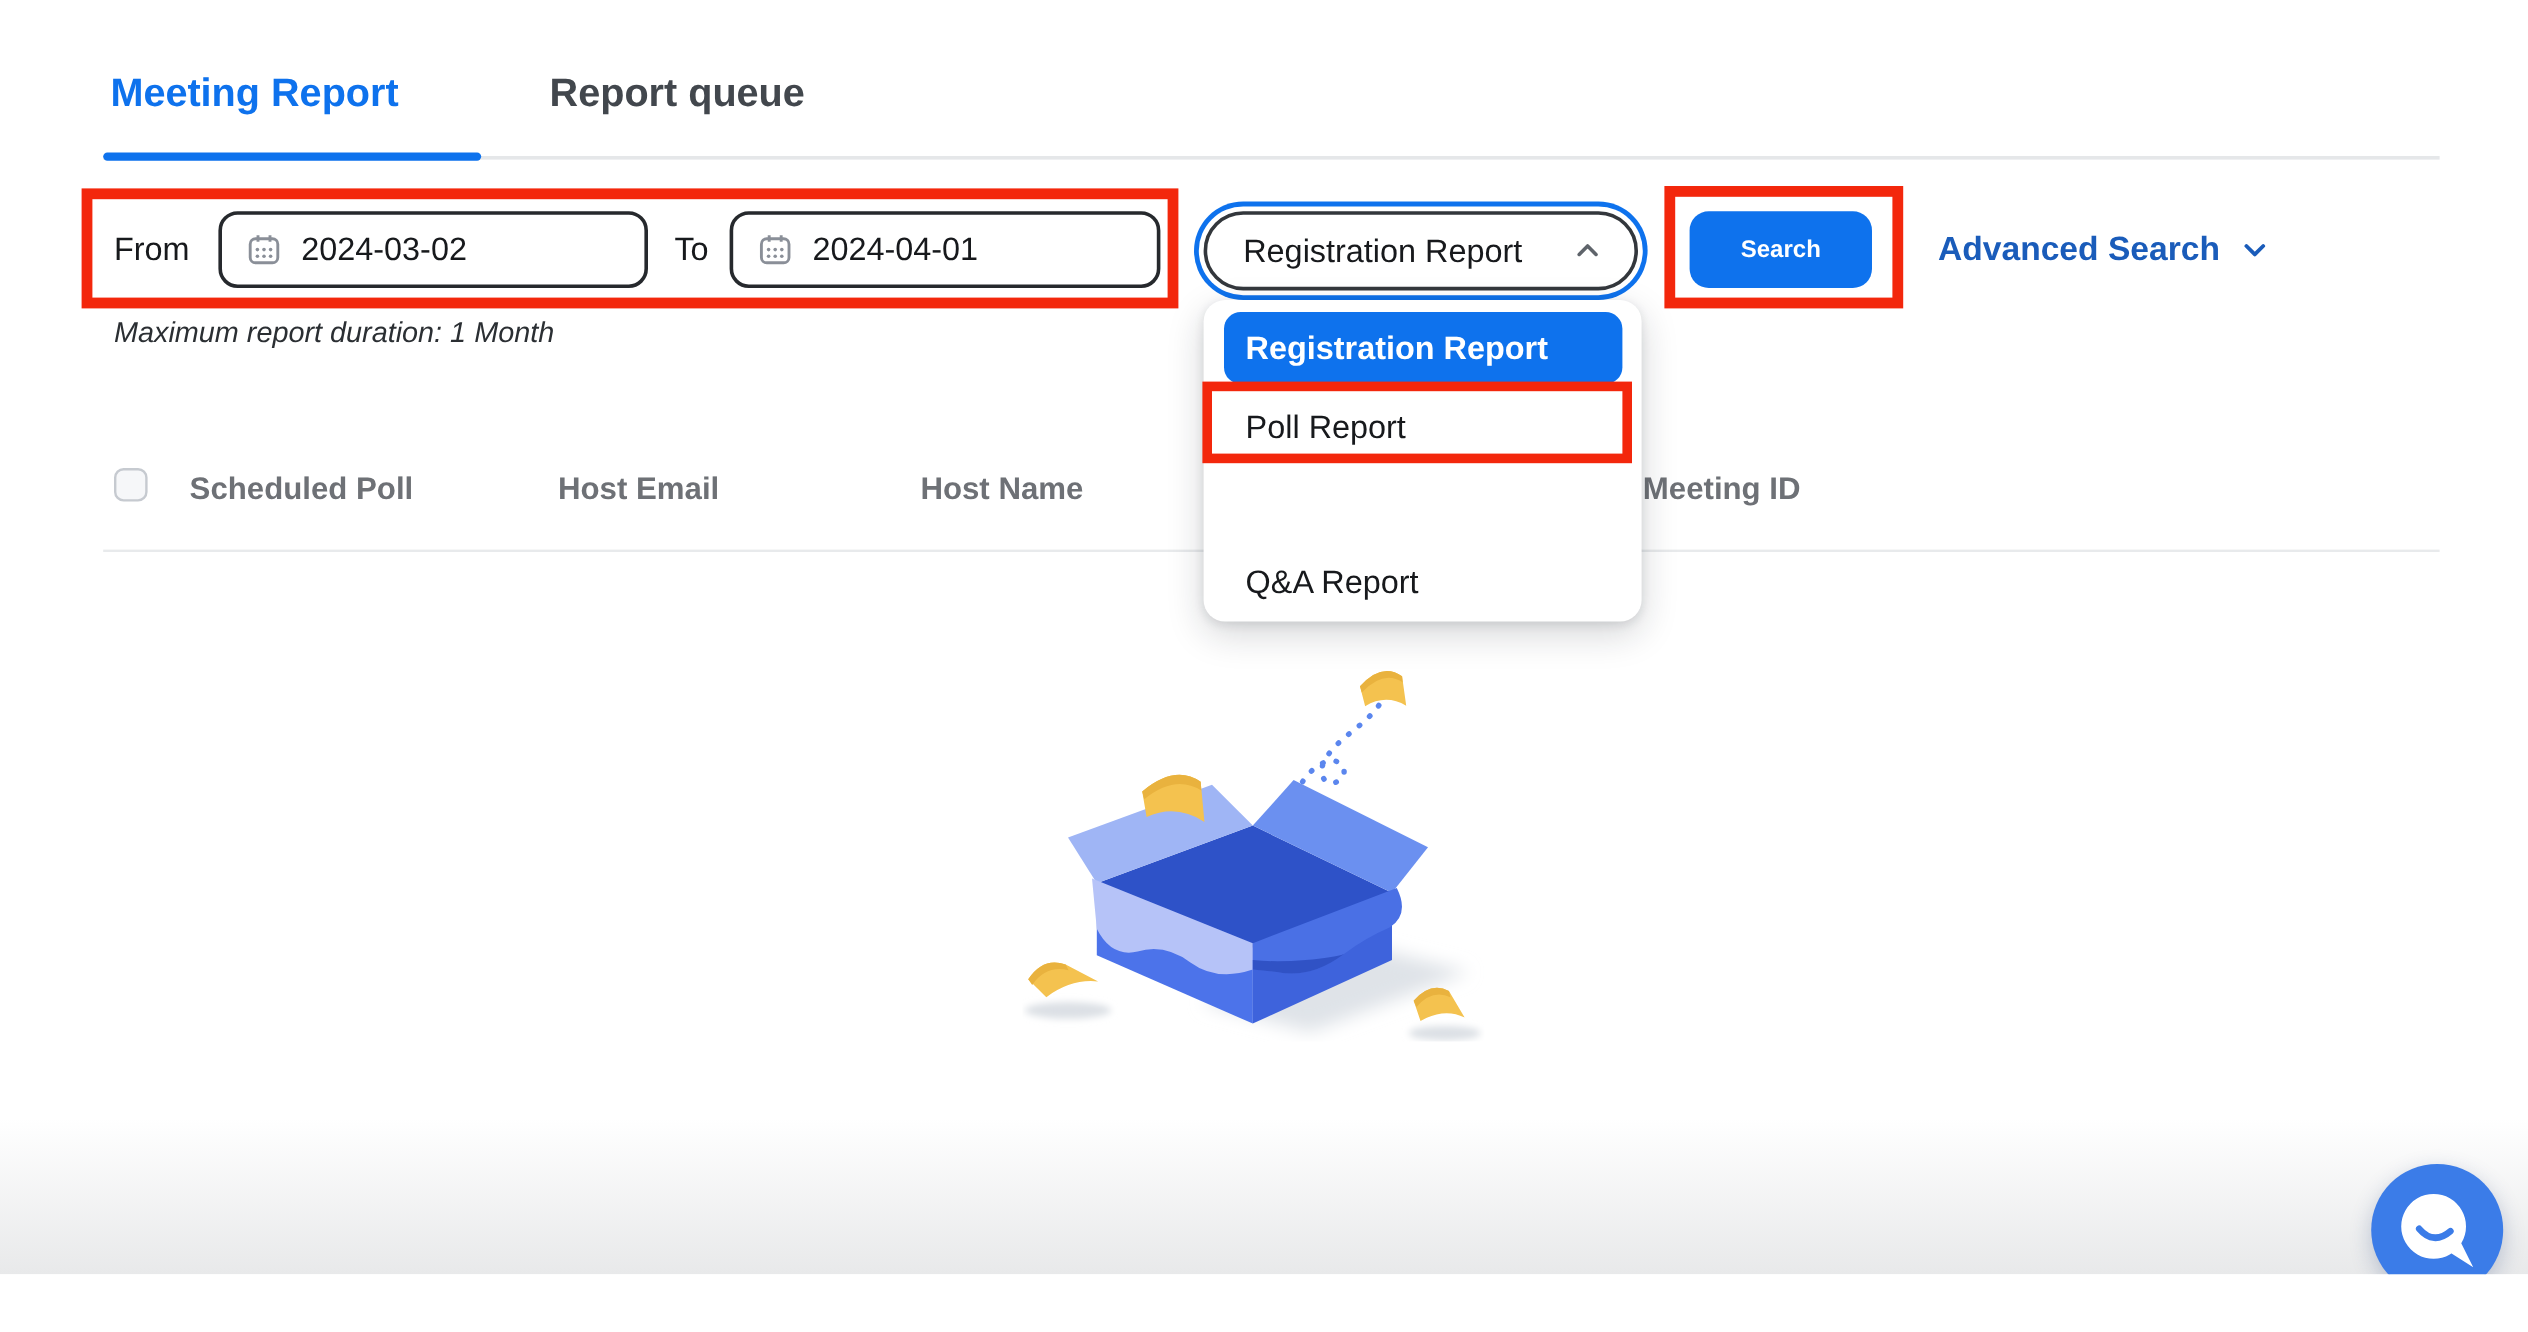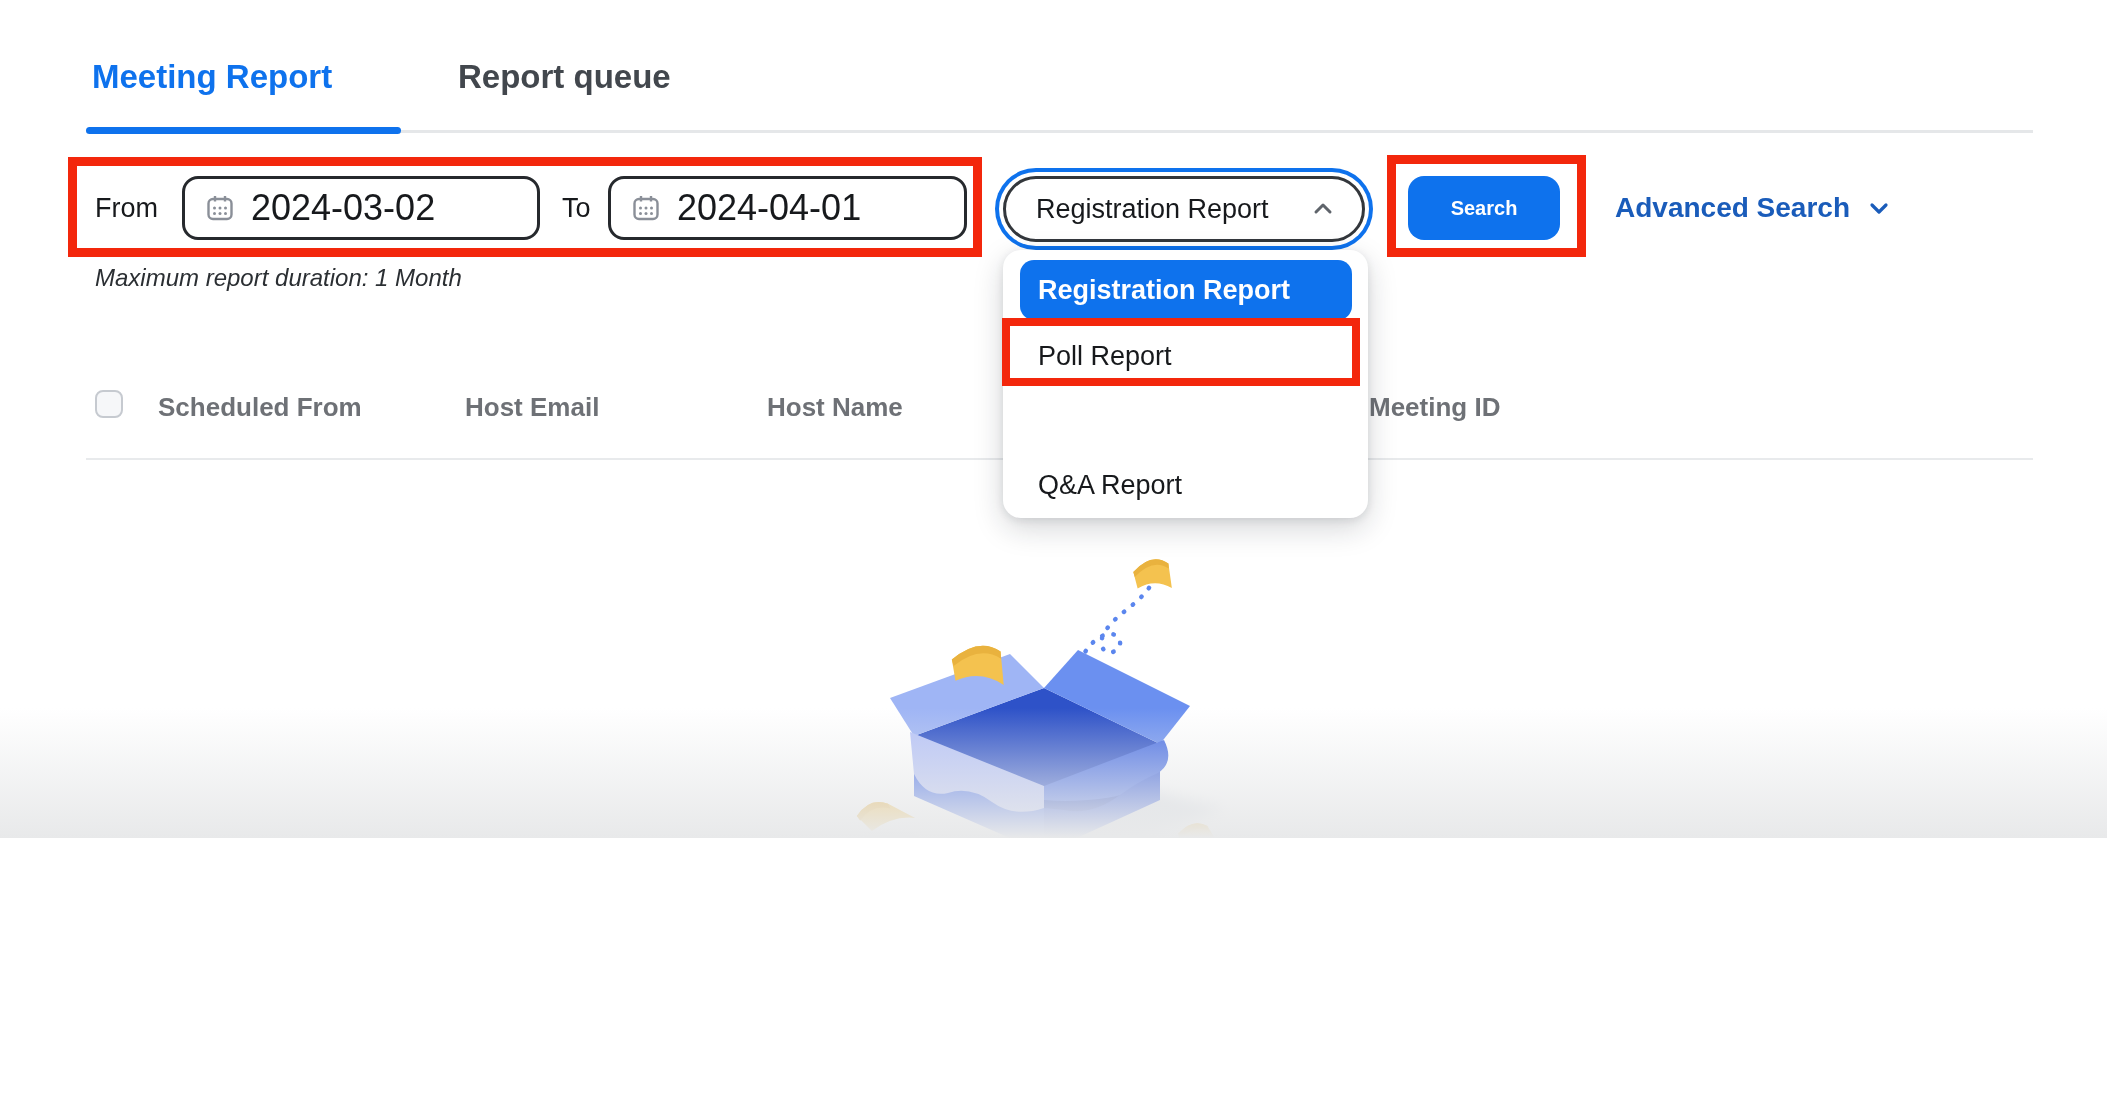--- a/index.html
+++ b/index.html
@@ -1,19 +1,19 @@
 <!DOCTYPE html>
 <html><head>
 <meta charset="utf-8">
 <style>
   * { margin:0; padding:0; box-sizing:border-box; }
   html,body { background:#ffffff; }
   body { font-family:"Liberation Sans","DejaVu Sans",sans-serif; }
   #screen {
-    position:relative; width:2107px; height:838px;
+    position:relative; width:2107px; height:1062px;
     background:#ffffff; overflow:hidden;
   }
   
   #screen .bottom-fade {
     position:absolute; left:0; right:0; bottom:0; height:130px;
     background:linear-gradient(180deg, rgba(233,234,235,0) 0%, #E8E9EA 100%);
     pointer-events:none; z-index:1;
   }
 
   
@@ -30,21 +30,21 @@
   .annotation.poll   { left:1002px; top:318px; width:358px; height:68px;  border-width:8px; z-index:30; }
 
   
   .field-label { position:absolute; top:193px; font-size:27px; color:#17191C; font-weight:500; }
   .from-label { left:95px; }
   .to-label   { left:562px; }
   .date-input {
     position:absolute; top:176px; height:64px; background:#fff;
     border:3px solid #26292D; border-radius:16px;
     display:flex; align-items:center; gap:16px; padding:0 20px;
-    font-size:36px; color:#17191C; font-weight:500; cursor:pointer;
+    font-size:27px; color:#17191C; font-weight:500; cursor:pointer;
   }
   .date-from { left:182px; width:358px; }
   .date-to   { left:608px; width:359px; }
   .cal-icon { display:inline-flex; width:30px; height:30px; }
 
   .select-trigger {
     position:absolute; left:1003px; top:176px; width:362px; height:66px;
     background:#fff; border:3px solid #33373C; border-radius:33px;
     box-shadow:0 0 0 4px #ffffff, 0 0 0 8px #0E72ED;
     display:flex; align-items:center; justify-content:space-between;
@@ -177,21 +177,21 @@
     <span class="chev">
       <svg viewBox="0 0 26 26" width="26" height="26" fill="none" stroke="#1A5CBA" stroke-width="3.2" stroke-linecap="round" stroke-linejoin="round">
         <polyline points="6,10 13,17 20,10"></polyline>
       </svg>
     </span>
   </div>
 
   <div class="duration-note">Maximum report duration: 1 Month</div>
 
   <div class="checkbox"></div>
-  <div class="col-header col-0">Scheduled From</div>
+  <div class="col-header col-0">Scheduled Poll</div>
   <div class="col-header col-1">Host Email</div>
   <div class="col-header col-2">Host Name</div>
   <div class="col-header col-3">Meeting ID</div>
   <div class="header-divider"></div>
 
   <div class="menu">
     <div class="menu-item selected mi-0">Registration Report</div>
     <div class="menu-item mi-1">Poll Report</div>
     <div class="menu-item mi-3">Q&amp;A Report</div>
   </div>

